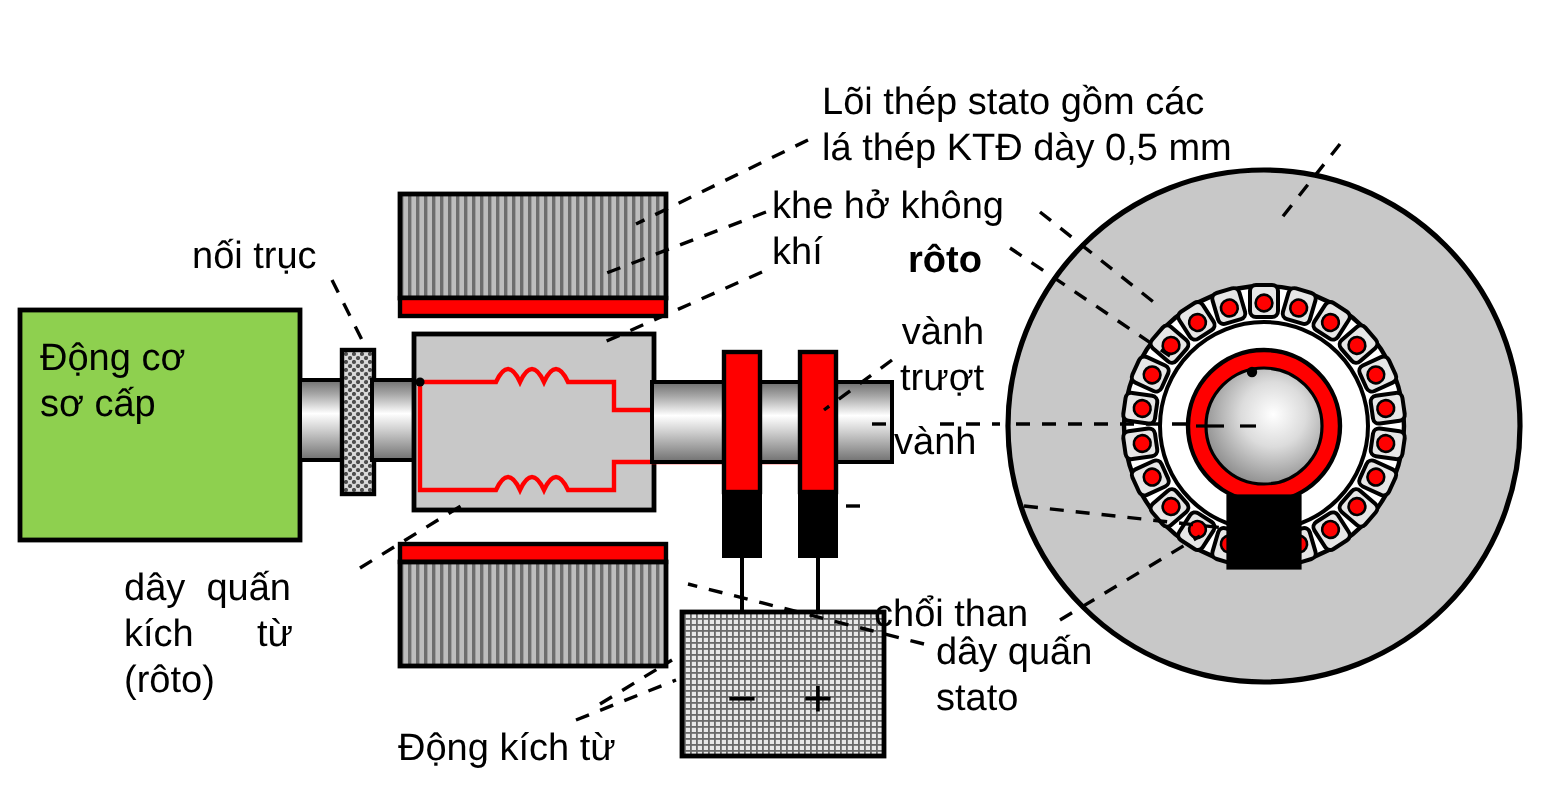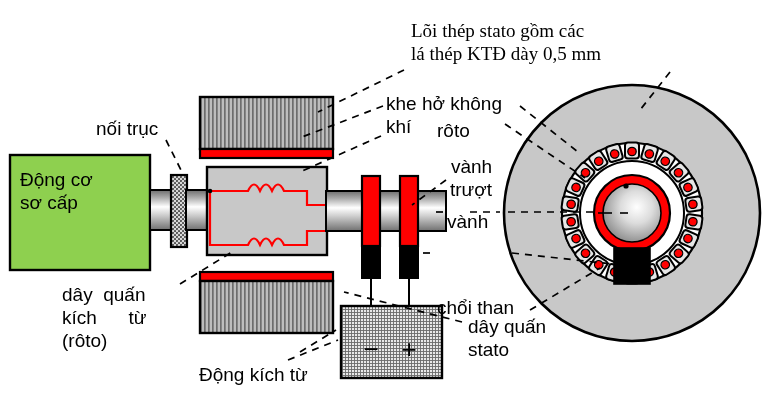--- a/index.html
+++ b/index.html
@@ -238,25 +238,25 @@
 
       <path d="M288,360 L338,340"></path>
       <path d="M300,352 L336,330"></path>
     </g>
 
     <text id="battMinus" x="371" y="358" text-anchor="middle" font-family="Liberation Sans, sans-serif" font-size="26" fill="#000">−</text>
     <text id="battPlus" x="409" y="358" text-anchor="middle" font-family="Liberation Sans, sans-serif" font-size="26" fill="#000">+</text>
   </svg>
 
   <div id="labels">
-      <div class="lbl" style="left: 411px; top: 19px; font-family: Liberation Serif, serif;">Lõi thép stato gồm các
+      <div class="lbl" style="left: 411px; top: 40px;">Lõi thép stato gồm các
 lá thép KTĐ dày 0,5 mm</div>
       <div class="lbl" style="left: 386px; top: 92px;">khe hở không
 khí</div>
-      <div class="lbl" style="left: 437px; top: 119px;">rôto</div>
+      <div class="lbl" style="left: 454px; top: 119px; font-weight: bold;">rôto</div>
       <div class="lbl" style="left: 450px; top: 155px; text-align: right;">vành
 trượt</div>
       <div class="lbl" style="left: 447px; top: 210px;">vành</div>
       <div class="lbl" style="left: 437px; top: 250px; margin-top: 46px;">chổi than</div>
       <div class="lbl" style="left: 468px; top: 315px;">dây quấn
 stato</div>
       <div class="lbl" style="left: 96px; top: 117px; text-align: center;">nối trục</div>
       <div class="lbl" style="left: 62px; top: 283px;">dây  quấn
 kích      từ
 (rôto)</div>

